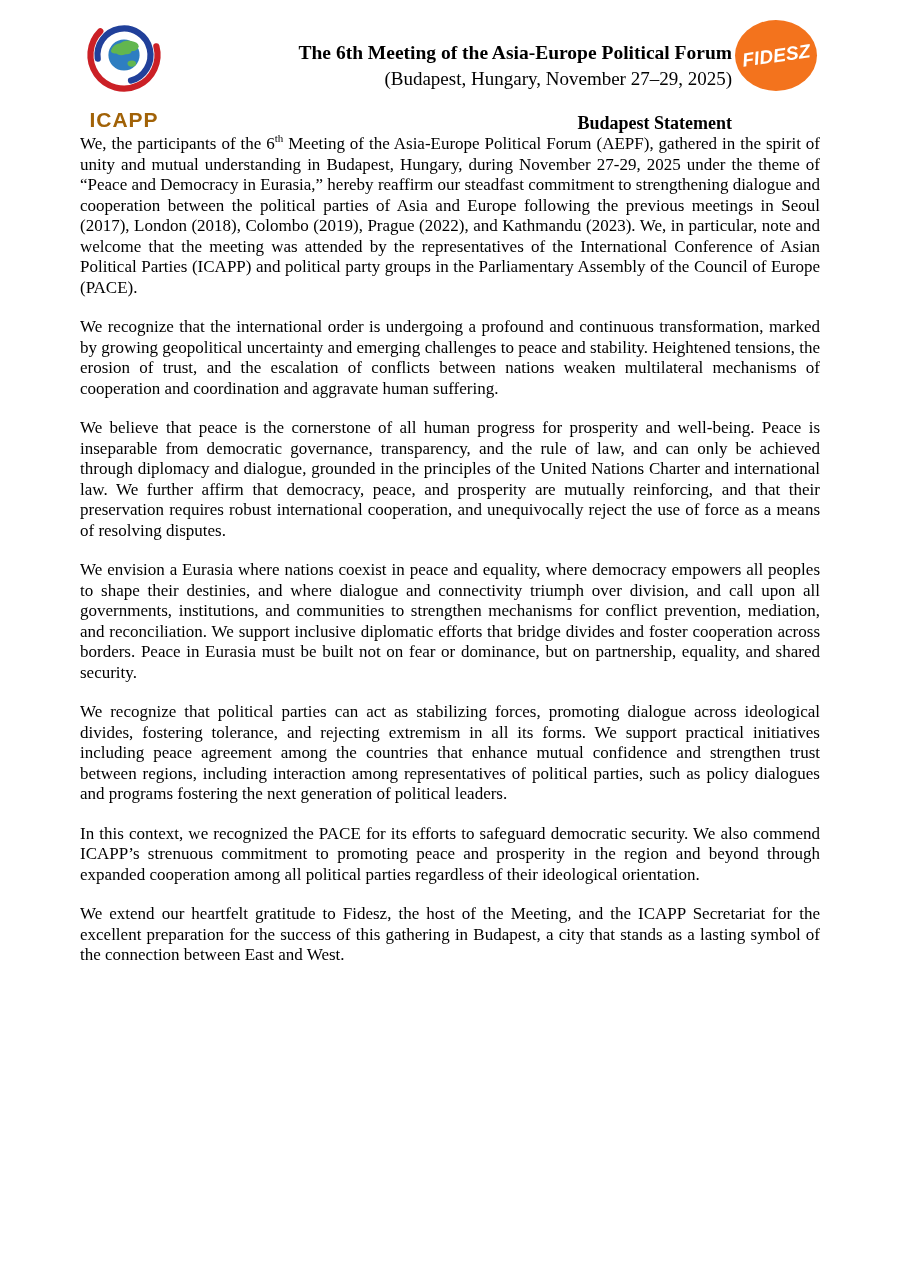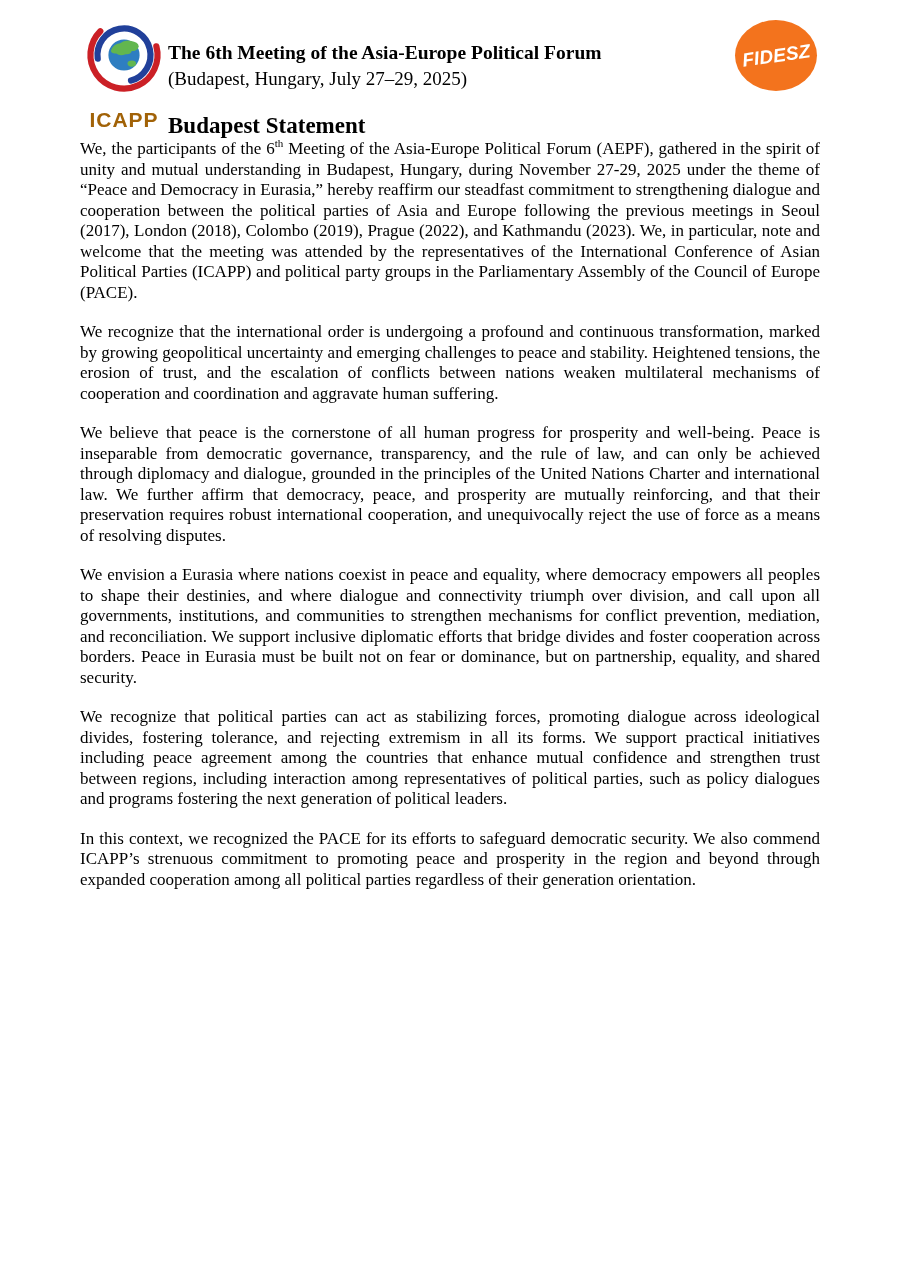--- a/index.html
+++ b/index.html
@@ -30,36 +30,36 @@
   .icapp-label {
     font-family: "Liberation Sans", sans-serif;
     font-weight: bold;
     font-size: 21px;
     letter-spacing: 1px;
     color: #a16207;
     margin-top: 14px;
   }
   .titles {
     flex: 1 1 auto;
-    text-align: left;
+    text-align: right;
     padding-top: 26px;
   }
   .meeting-title {
     font-weight: bold;
     font-size: 19.5px;
     line-height: 22px;
   }
   .meeting-subtitle {
     font-size: 19px;
     line-height: 22px;
     margin-top: 4px;
   }
   .statement-title {
     font-weight: bold;
-    font-size: 23px;
+    font-size: 18px;
     margin-top: 23px;
   }
   .logo-fidesz {
     flex: 0 0 auto;
     width: 88px;
     padding-top: 4px;
     display: flex;
     justify-content: center;
   }
   .fidesz-bubble {
@@ -109,21 +109,21 @@
 
         <path d="M 19.6 19.6 A 43 43 0 1 0 91.5 38.9" fill="none" stroke-width="8" stroke-linecap="round" stroke="#CB2026"></path>
 
         <path d="M 16.3 54.7 A 34 34 0 1 1 59 82.8" fill="none" stroke-width="8" stroke-linecap="round" stroke="#21409A"></path>
       </svg>
       <div class="icapp-label">ICAPP</div>
     </div>
 
     <div class="titles">
       <div class="meeting-title">The 6th Meeting of the Asia-Europe Political Forum</div>
-      <div class="meeting-subtitle">(Budapest, Hungary, July 27–29, 2025)</div>
+      <div class="meeting-subtitle">(Budapest, Hungary, November 27–29, 2025)</div>
       <div class="statement-title">Budapest Statement</div>
     </div>
 
     <div class="logo-fidesz">
       <div class="fidesz-bubble">
         <span class="fidesz-text">FIDESZ</span>
       </div>
     </div>
 
   </header>
@@ -133,19 +133,20 @@
     <p><span>We, the participants of the 6</span><sup class="ord">th</sup><span> Meeting of the Asia-Europe Political Forum (AEPF), gathered in the spirit of unity and mutual understanding in Budapest, Hungary, during November 27-29, 2025 under the theme of “Peace and Democracy in Eurasia,” hereby reaffirm our steadfast commitment to strengthening dialogue and cooperation between the political parties of Asia and Europe following the previous meetings in Seoul (2017), London (2018), Colombo (2019), Prague (2022), and Kathmandu (2023). We, in particular, note and welcome that the meeting was attended by the representatives of the International Conference of Asian Political Parties (ICAPP) and political party groups in the Parliamentary Assembly of the Council of Europe (PACE).</span></p>
 
     <p>We recognize that the international order is undergoing a profound and continuous transformation, marked by growing geopolitical uncertainty and emerging challenges to peace and stability. Heightened tensions, the erosion of trust, and the escalation of conflicts between nations weaken multilateral mechanisms of cooperation and coordination and aggravate human suffering.</p>
 
     <p>We believe that peace is the cornerstone of all human progress for prosperity and well-being. Peace is inseparable from democratic governance, transparency, and the rule of law, and can only be achieved through diplomacy and dialogue, grounded in the principles of the United Nations Charter and international law. We further affirm that democracy, peace, and prosperity are mutually reinforcing, and that their preservation requires robust international cooperation, and unequivocally reject the use of force as a means of resolving disputes.</p>
 
     <p>We envision a Eurasia where nations coexist in peace and equality, where democracy empowers all peoples to shape their destinies, and where dialogue and connectivity triumph over division, and call upon all governments, institutions, and communities to strengthen mechanisms for conflict prevention, mediation, and reconciliation. We support inclusive diplomatic efforts that bridge divides and foster cooperation across borders. Peace in Eurasia must be built not on fear or dominance, but on partnership, equality, and shared security.</p>
 
     <p>We recognize that political parties can act as stabilizing forces, promoting dialogue across ideological divides, fostering tolerance, and rejecting extremism in all its forms. We support practical initiatives including peace agreement among the countries that enhance mutual confidence and strengthen trust between regions, including interaction among representatives of political parties, such as policy dialogues and programs fostering the next generation of political leaders.</p>
 
-    <p>In this context, we recognized the PACE for its efforts to safeguard democratic security. We also commend ICAPP’s strenuous commitment to promoting peace and prosperity in the region and beyond through expanded cooperation among all political parties regardless of their generation orientation.</p>
+    <p>In this context, we recognized the PACE for its efforts to safeguard democratic security. We also commend ICAPP’s strenuous commitment to promoting peace and prosperity in the region and beyond through expanded cooperation among all political parties regardless of their ideological orientation.</p>
 
+    <p>We extend our heartfelt gratitude to Fidesz, the host of the Meeting, and the ICAPP Secretariat for the excellent preparation for the success of this gathering in Budapest, a city that stands as a lasting symbol of the connection between East and West.</p>
 
 
   </main>
 
 </div>
 
 </body></html>

